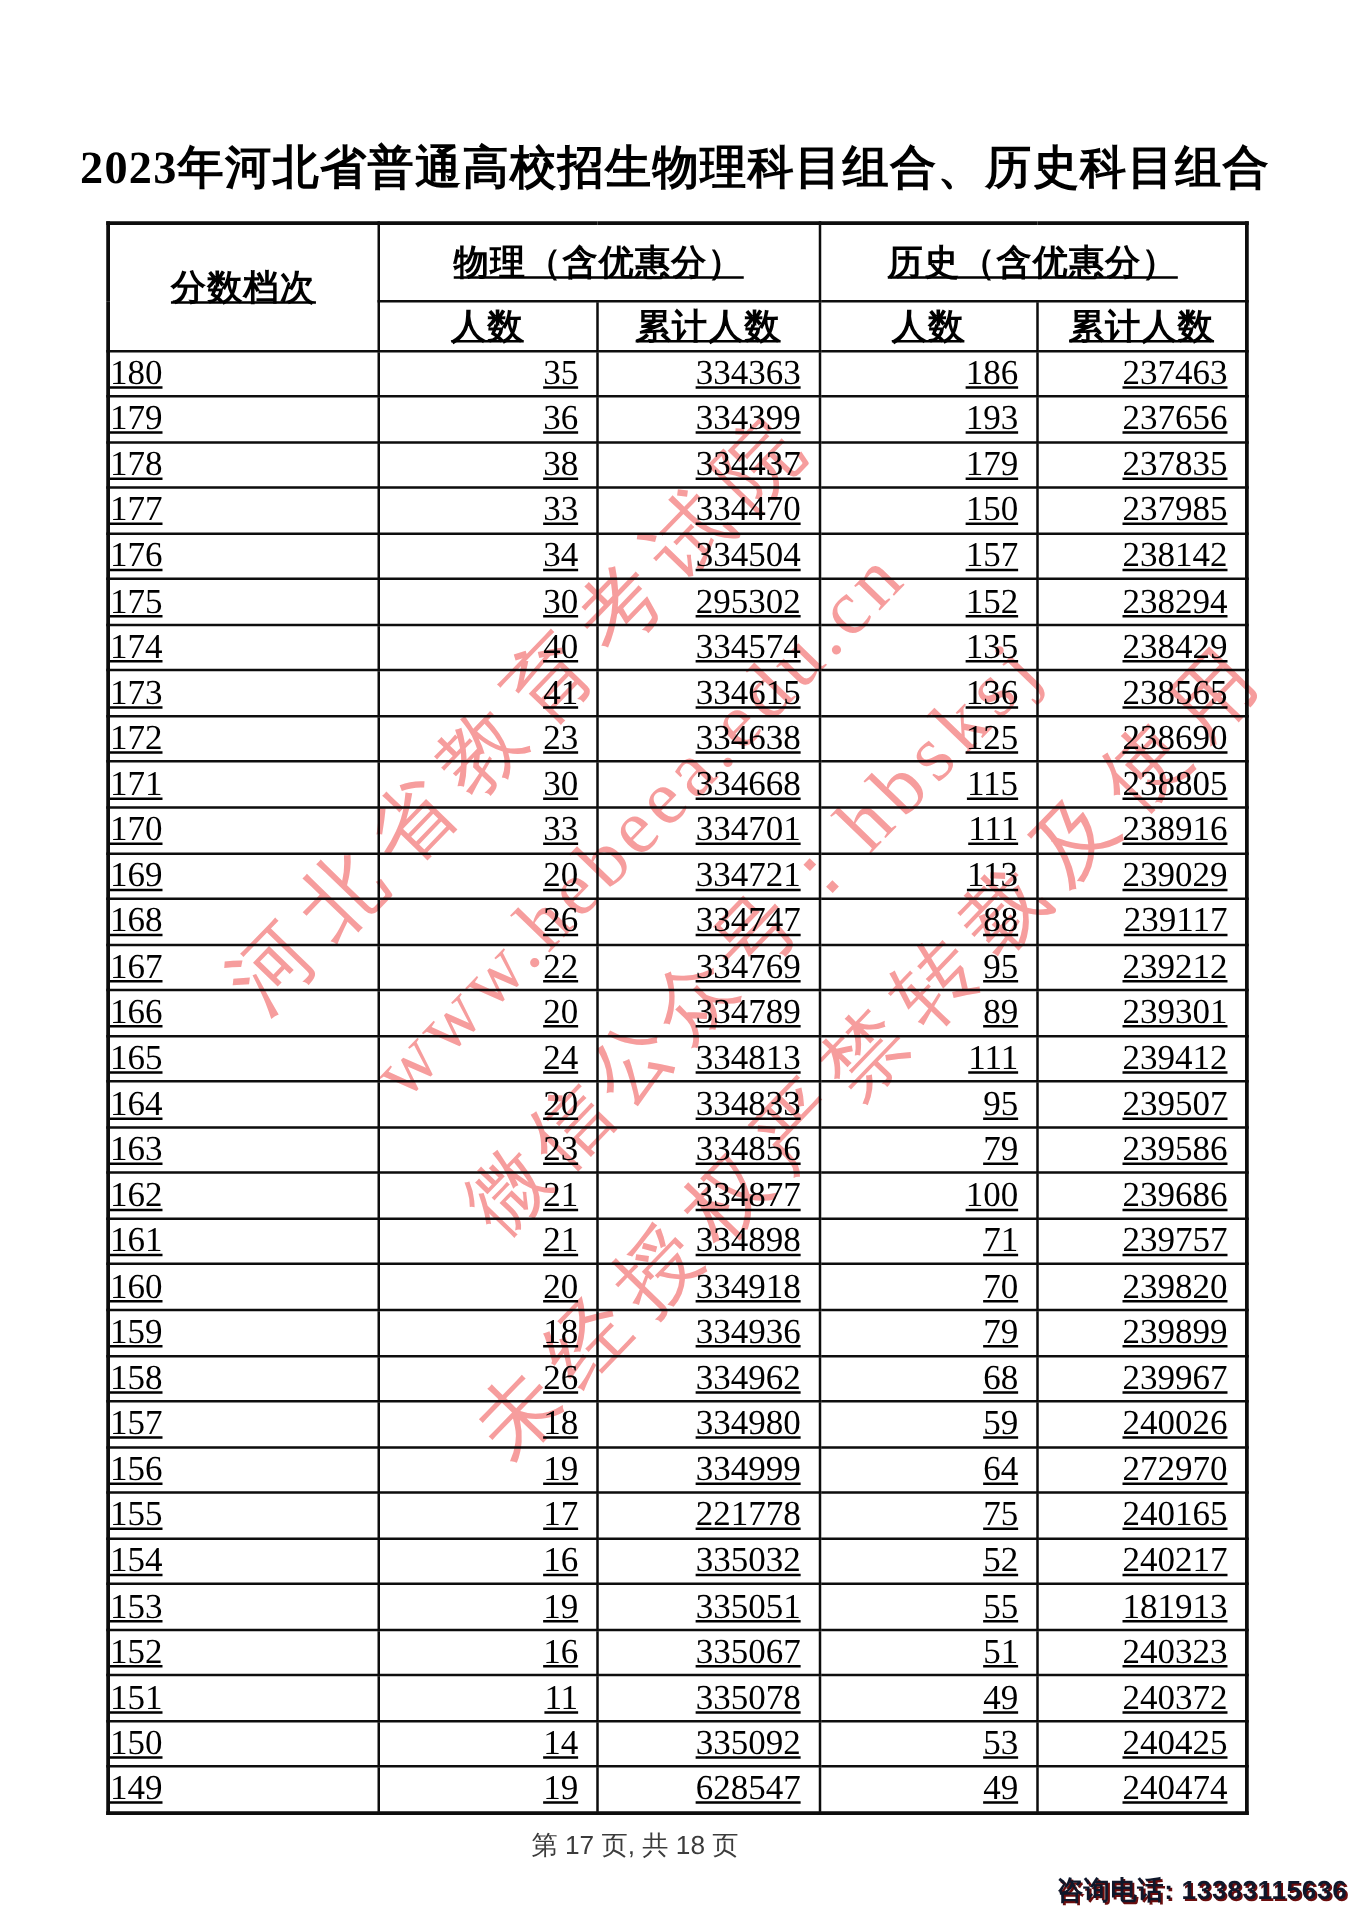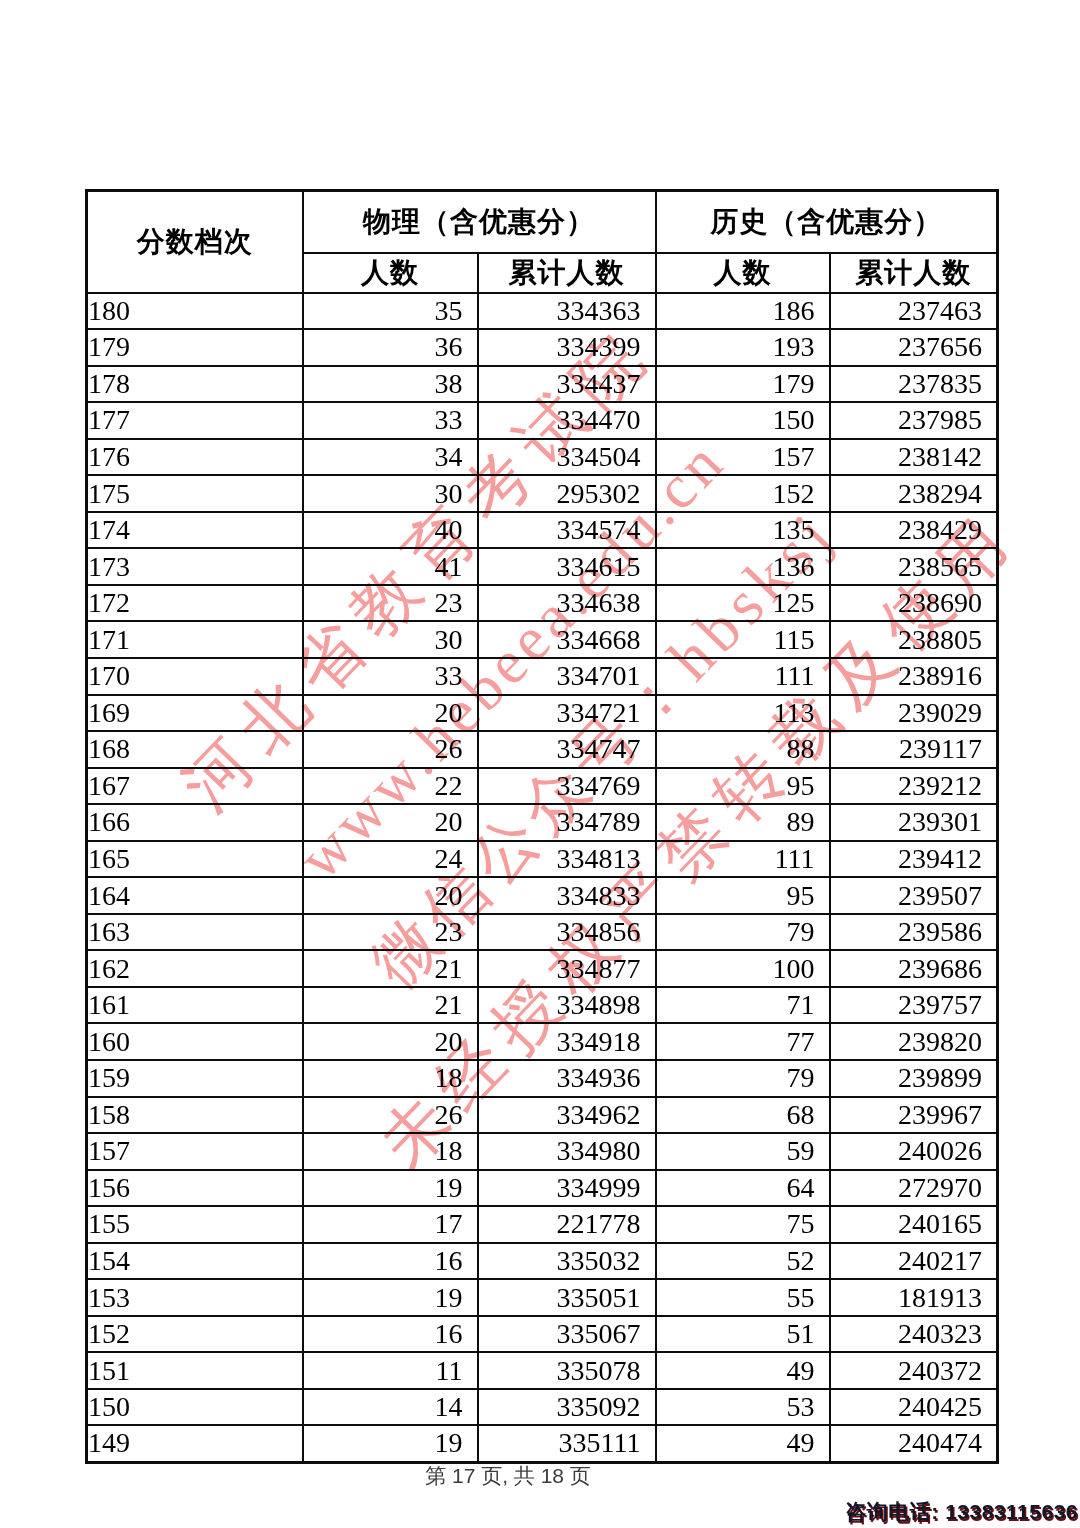--- a/index.html
+++ b/index.html
@@ -12,21 +12,21 @@
     color:#000;
   }
   
   .doc-title{
     position:absolute;top:84px;left:0;width:1080px;
     text-align:center;font-weight:bold;
     font-size:37px;line-height:1.42;
     letter-spacing:1px;
   }
   
-  .table-wrap{position:absolute;left:85px;top:189px;width:870px;}
+  .table-wrap{position:absolute;left:85px;top:177px;width:870px;text-decoration:underline;}
   table.score-table{
     border-collapse:collapse;table-layout:fixed;
     width:911px;
     border:3px solid #0d0d0d;
   }
   .score-table th,.score-table td{
     border:2px solid #0d0d0d;
     padding:0;margin:0;
     vertical-align:middle;
     background:transparent;
@@ -72,21 +72,21 @@
     color:#0f172a;
     text-shadow:1.5px 1.5px 0 #6b0d0d;
     font-family:"Liberation Sans","DejaVu Sans",sans-serif;
     letter-spacing:0.5px;
   }
 </style>
 </head>
 <body>
 
 <h1 class="doc-title">
-  <br>
+  <span>2023年河北省普通高校招生物理科目组合、历史科目组合</span><br>
 </h1>
 
 <div class="table-wrap">
   <table class="score-table">
     <colgroup>
       <col style="width:216px">
       <col style="width:175px">
       <col style="width:178px">
       <col style="width:174px">
       <col style="width:168px">
@@ -242,21 +242,21 @@
           <td class="score">161</td>
           <td class="num">21</td>
           <td class="num">334898</td>
           <td class="num">71</td>
           <td class="num">239757</td>
         </tr>
         <tr>
           <td class="score">160</td>
           <td class="num">20</td>
           <td class="num">334918</td>
-          <td class="num">77</td>
+          <td class="num">70</td>
           <td class="num">239820</td>
         </tr>
         <tr>
           <td class="score">159</td>
           <td class="num">18</td>
           <td class="num">334936</td>
           <td class="num">79</td>
           <td class="num">239899</td>
         </tr>
         <tr>
@@ -318,21 +318,21 @@
         <tr>
           <td class="score">150</td>
           <td class="num">14</td>
           <td class="num">335092</td>
           <td class="num">53</td>
           <td class="num">240425</td>
         </tr>
         <tr>
           <td class="score">149</td>
           <td class="num">19</td>
-          <td class="num">335111</td>
+          <td class="num">628547</td>
           <td class="num">49</td>
           <td class="num">240474</td>
         </tr>
       </tbody>
   </table>
 </div>
 
 <div class="watermark">
   <span class="wline">河北省教育考试院</span>
   <span class="wline latin">www.hebeea.edu.cn</span>

